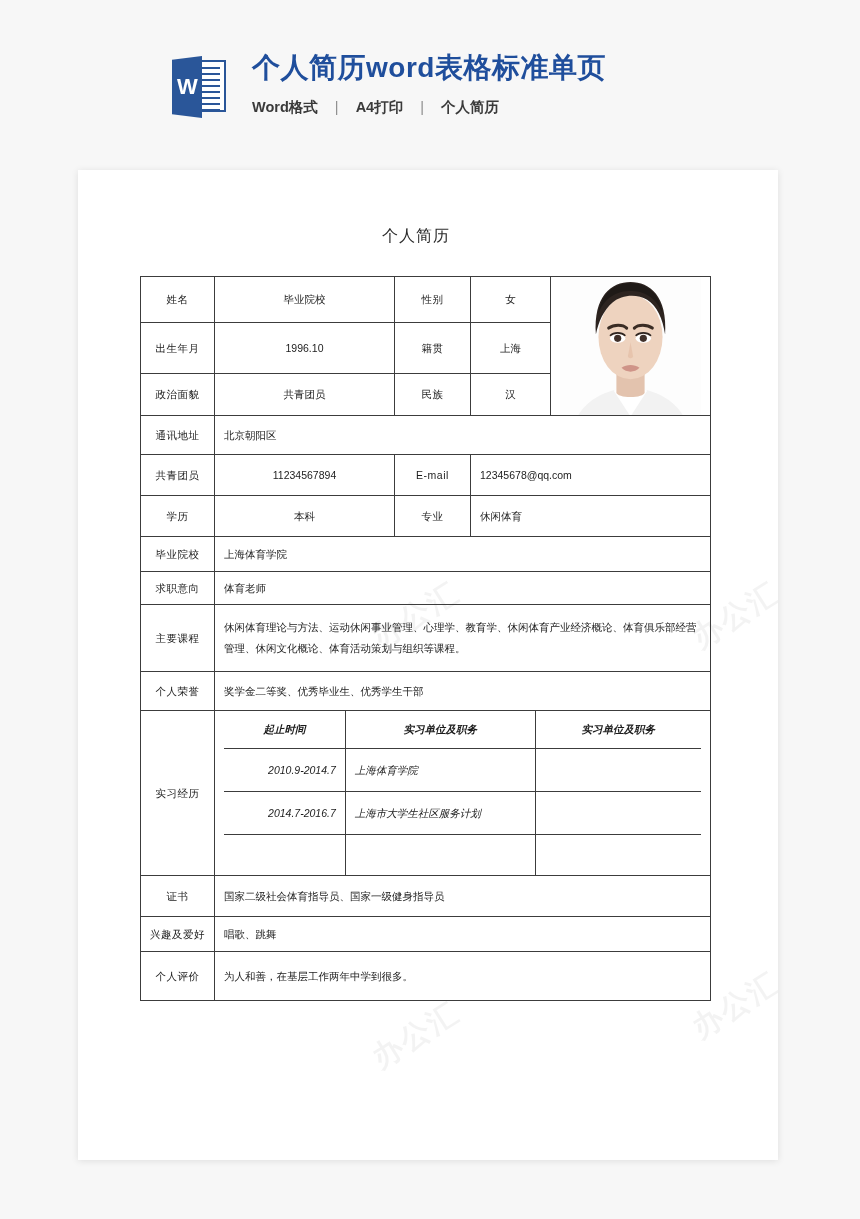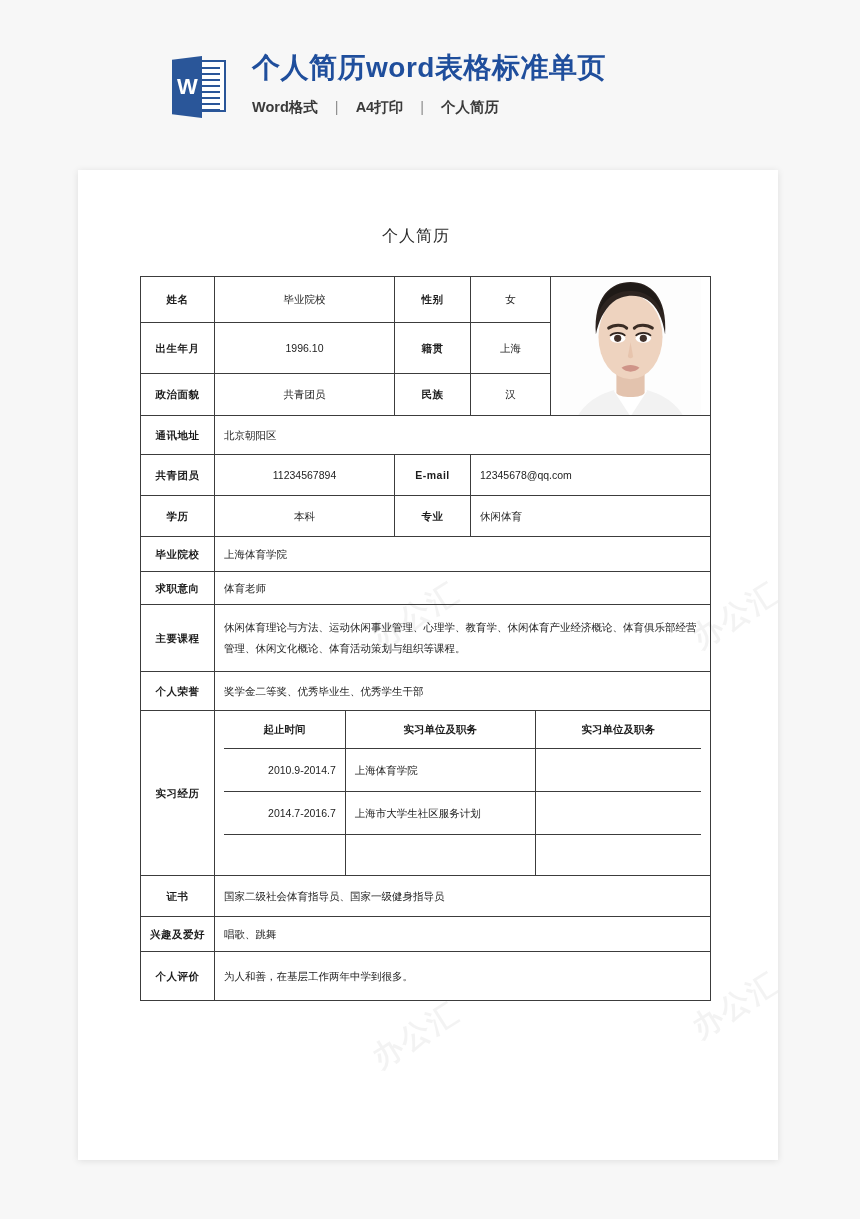--- a/index.html
+++ b/index.html
@@ -150,21 +150,21 @@
   }
   table.resume td {
     border: 1px solid #3c3c3c;
     font-size: 10.5px;
     color: #1c1c1c;
     padding: 0 9px;
     vertical-align: middle;
     line-height: 1.75;
   }
   td.lbl {
-    font-weight: bold;
+    font-weight: normal;
     text-align: center;
     font-size: 11px;
     letter-spacing: 0.5px;
   }
   td.val-c { text-align: center; }
   td.val-l { text-align: left; }
   td.photo {
     padding: 0;
     text-align: center;
     vertical-align: middle;
@@ -182,20 +182,21 @@
   .sub-table {
     width: 100%;
     border-collapse: collapse;
     table-layout: fixed;
   }
   .sub-table td {
     border: 1px solid #3c3c3c;
     font-size: 10.5px;
     padding: 0 8px;
     line-height: 1.75;
+    font-style: italic;
   }
   td.nested { padding: 0; border: 0; }
   .sub-h {
     font-weight: bold;
     text-align: center;
     font-size: 10.5px;
   }
   .sub-c { text-align: right; }
   .sub-l { text-align: left; }
 </style>

